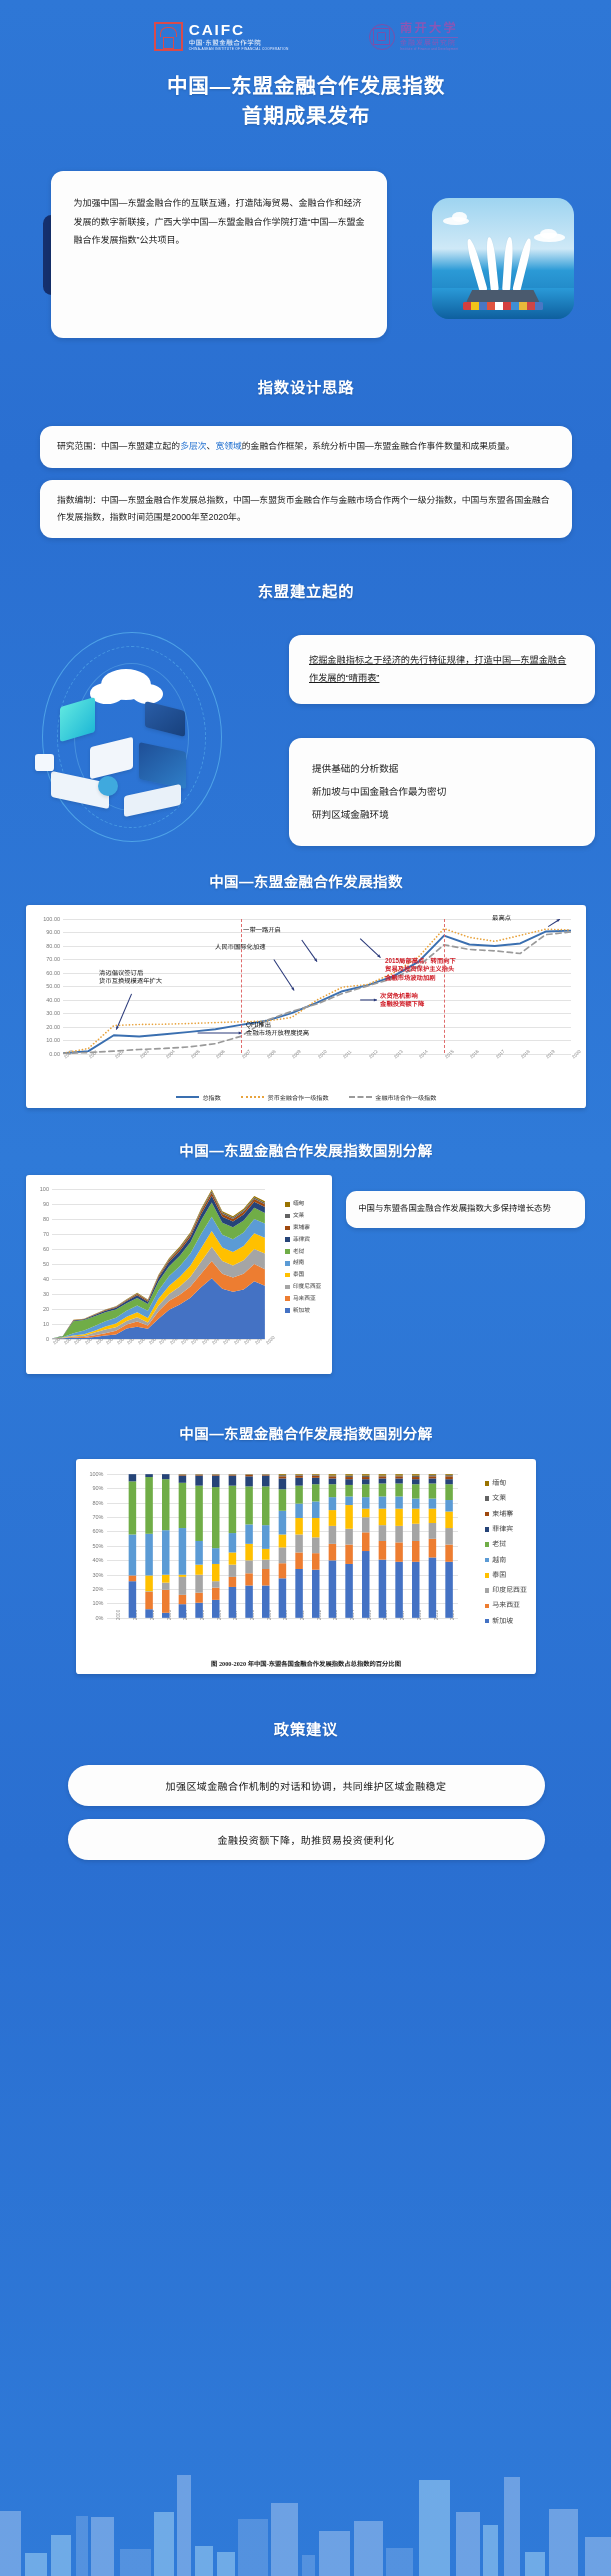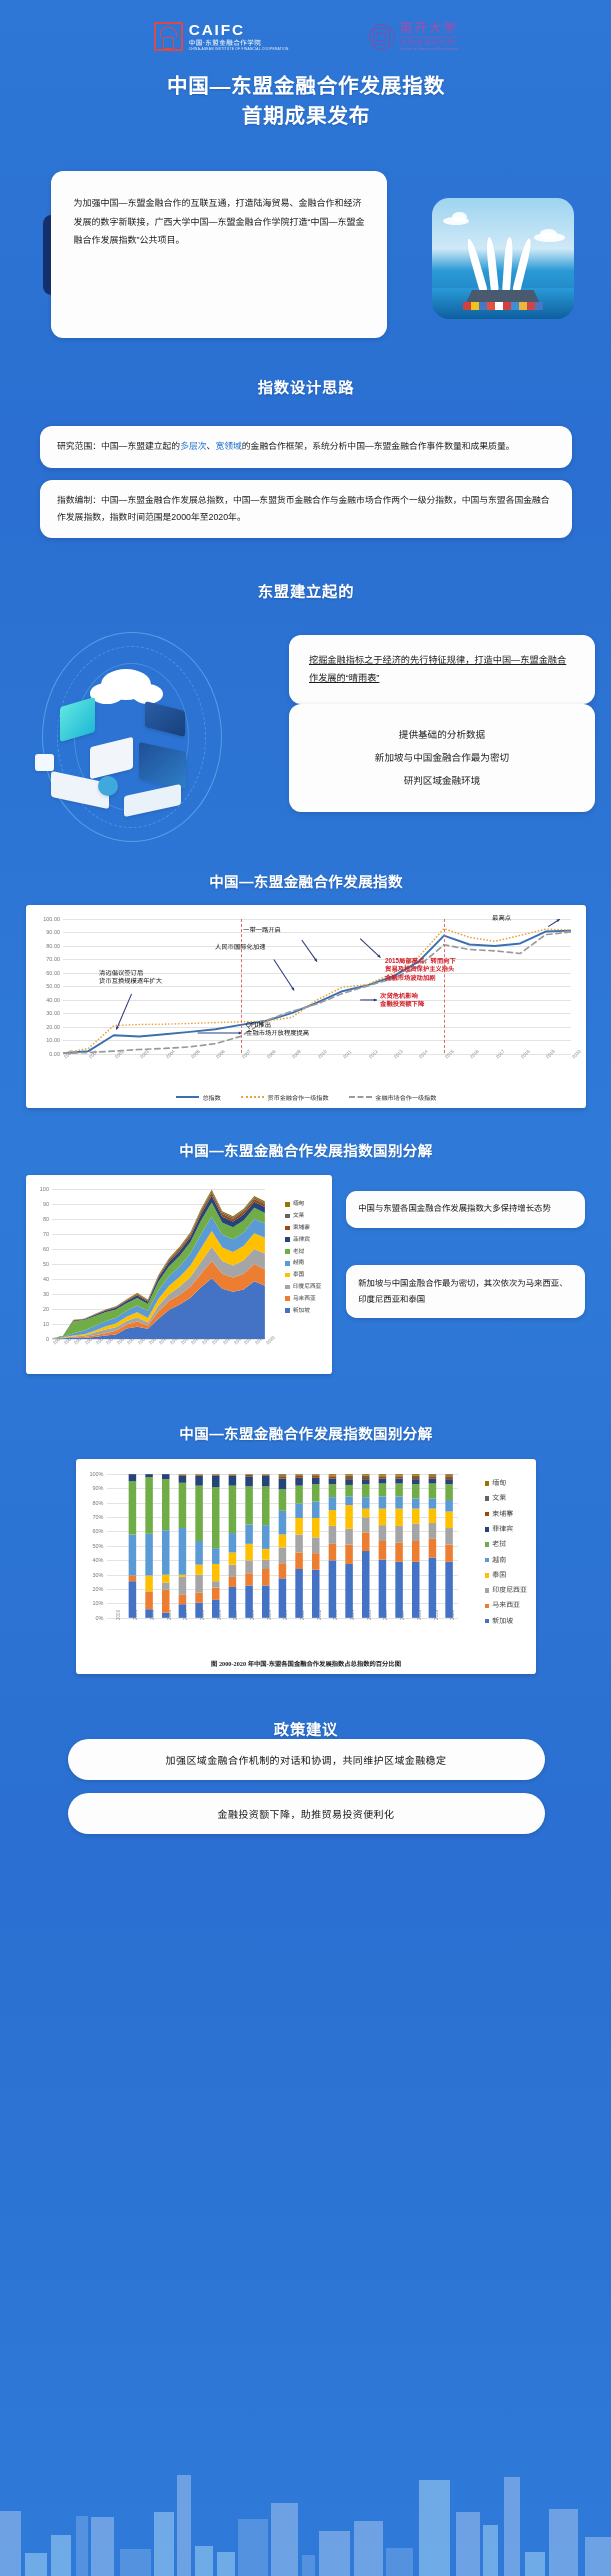--- a/index.html
+++ b/index.html
@@ -69,21 +69,21 @@
   .illus{ position:absolute; left:17px; top:7.6px; width:229px; height:222px; }
   .ring{ position:absolute; border-radius:50%; border:0.8px solid rgba(120,220,255,.45); }
   .ring.r1{ inset:6.1px 24.5px; }
   .ring.r2{ inset:20px 40px; border-style:dashed; border-color:rgba(120,220,255,.35);}
   .ring.r3{ inset:37px 57px; border-color:rgba(150,235,255,.25);}
   .node{ position:absolute; border-radius:3.1px; box-shadow:0 1.5px 3.8px rgba(0,0,0,.12); }
   .cloudshape{ position:absolute; background:#fff; border-radius:50%; }
   .meaning-cards{ position:absolute; right:17px; top:17px; width:306px; }
   .m-card1{ padding:17px 20px;text-decoration:underline; }
   .m-card1 p{ font-size:9.2px; line-height:1.9; }
-  .m-card2{ padding:20px 23px;text-align:center; }
+  .m-card2{ margin-top:34px; padding:20px 23px; }
   .m-card2 div{ font-size:9.6px; line-height:2.35; color:#1b1b1b; }
 
   
   .chart-frame{ background:#fff; border-radius:3.1px; box-shadow:0 1.5px 4.6px rgba(0,0,0,.15); padding:6.1px; }
   .plot{ position:relative; background:#fff; }
   .gridline{ position:absolute; left:0; right:0; height:0.8px; background:#e3e3e3; }
   .ytick{ position:absolute; right:100%; margin-right:3.1px; transform:translateY(-50%); font-size:5.5px; color:#7a7a7a; white-space:nowrap;}
   .xtick{ position:absolute; top:100%; margin-top:2.3px; font-size:4.6px; color:#8a8a8a; transform-origin:left top; transform:rotate(-45deg); white-space:nowrap; }
   .vline{ position:absolute; top:0; bottom:0; width:0; border-left:0.8px dashed #e06b6b; }
   .ann{ position:absolute; font-size:6.3px; line-height:1.35; color:#111; white-space:nowrap; }
@@ -429,23 +429,20 @@
               </div>
               <div>
                 <span class="sw" style="background: rgb(68, 114, 196);"></span>
                 <span>新加坡</span>
               </div>
             </div>
         </div>
       </div>
       <div class="note-card" style="left:346px;top:15.3px;width:239px;">
         <p>中国与东盟各国金融合作发展指数大多保持增长态势</p>
-      </div>
-      <div class="note-card" style="left:346px;top:90px;width:239px;">
-        <p>新加坡与中国金融合作最为密切，其次依次为马来西亚、印度尼西亚和泰国</p>
       </div>
     </div>
   </div>
 
   <div class="sec" style="margin-top:37px;">
     <div class="chart-title">中国—东盟金融合作发展指数国别分解</div>
     <div class="chart-frame" style="margin:15.3px 76px 0;">
       <div style="position:relative;height:191px;padding:9.2px 70px 32px 24.5px;">
         <div class="plot" id="barplot" style="position:absolute;left:24.5px;right:72px;top:9.2px;bottom:38px;">
             <div class="gridline" style="top: 144px;"></div>
@@ -725,21 +722,21 @@
               <span style="font-size: 6.9px;">新加坡</span>
             </div>
           </div>
       </div>
       <div class="caption">图   2000-2020 年中国-东盟各国金融合作发展指数占总指数的百分比图</div>
     </div>
   </div>
 
   <div class="sec" style="margin-top:43px;">
     <div class="section-title">政策建议</div>
-    <div style="">
+    <div style="margin-top:26px;">
       <div class="policy-card">
           <span>加强区域金融合作机制的对话和协调，共同维护区域金融稳定</span>
         </div>
       <div class="policy-card">
           <span>金融投资额下降，助推贸易投资便利化</span>
         </div>
     </div>
   </div>
 
   <div class="skyline" id="skyline">

